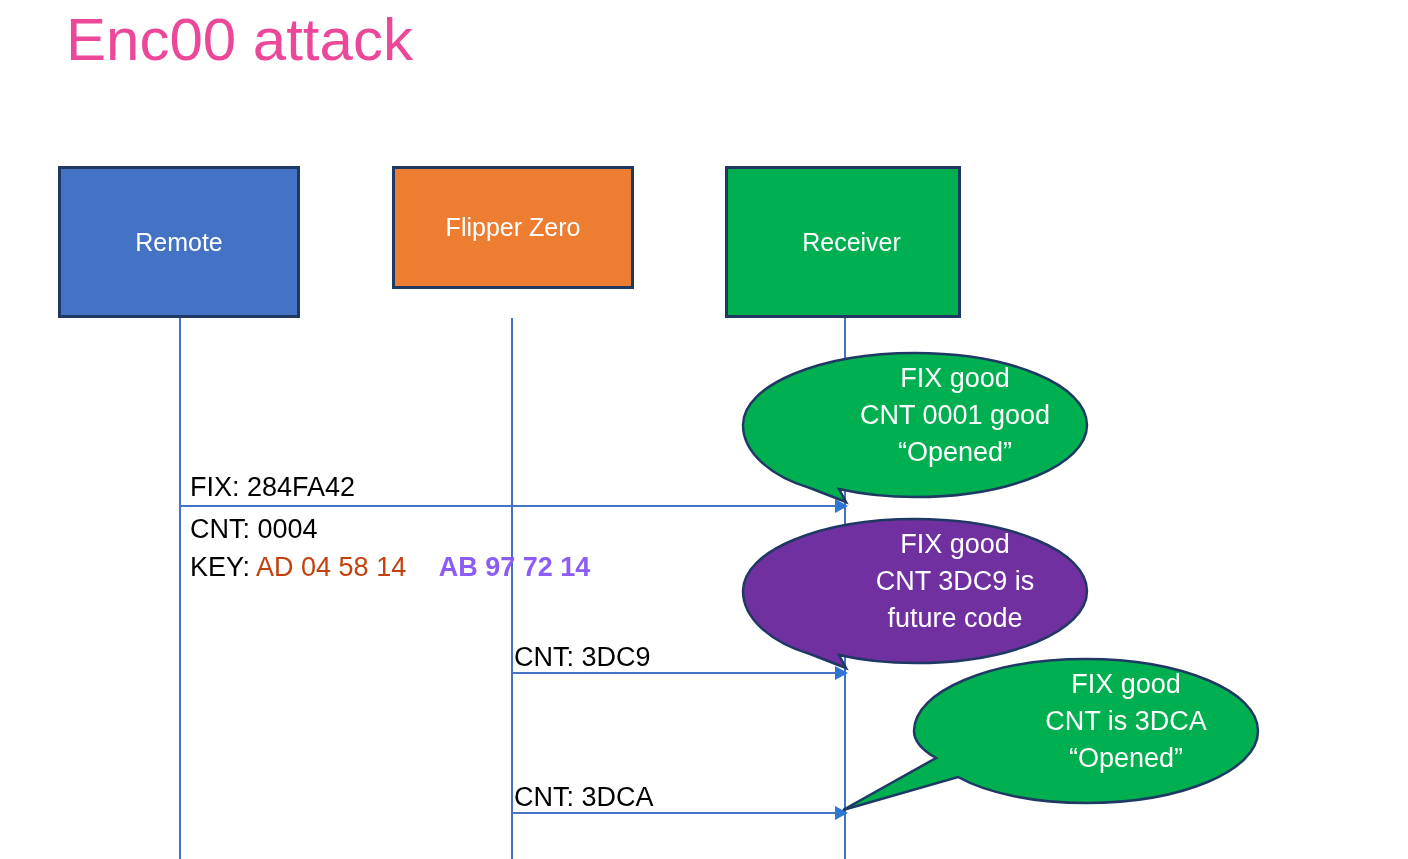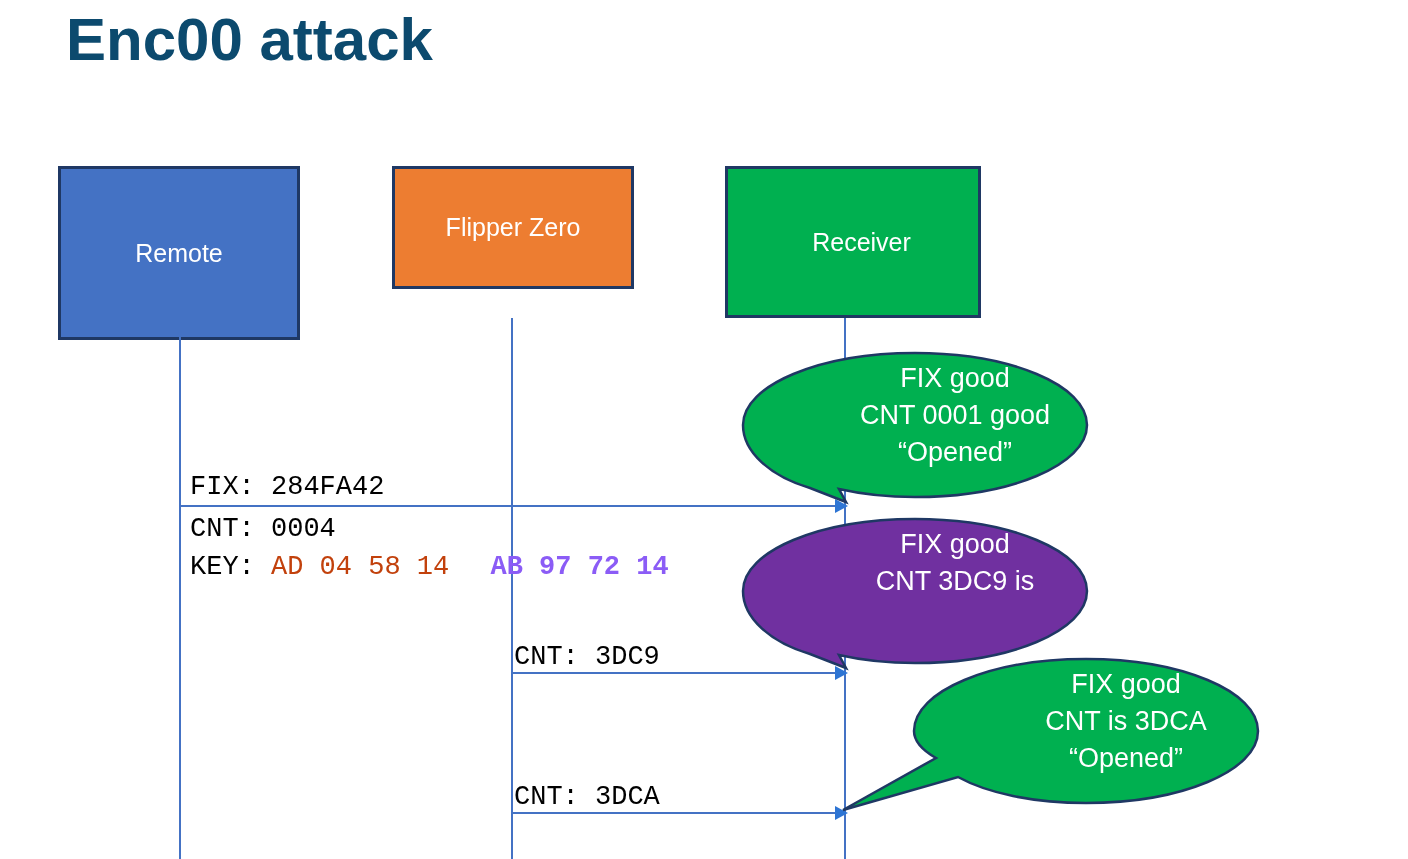--- a/index.html
+++ b/index.html
@@ -19,43 +19,43 @@
     overflow: hidden;
   }
 
   
   .slide-title {
     position: absolute;
     left: 66px;
     top: 2px;
     font-size: 60px;
     line-height: 76px;
-    font-weight: 700;
-    color: #0c4a6e;
+    font-weight: 400;
+    color: #ec4899;
     letter-spacing: 0px;
     white-space: nowrap;
   }
 
   
   .actor-box {
     position: absolute;
     box-sizing: border-box;
     border: 3px solid #1F3864;
     display: flex;
     align-items: center;
     justify-content: center;
     color: #ffffff;
     font-size: 25px;
     font-weight: 400;
     line-height: 1.15;
     white-space: nowrap;
   }
-  #actor-remote  { left: 58px;  top: 166px; width: 242px; height: 174px; background: #4472C4; }
+  #actor-remote  { left: 58px;  top: 166px; width: 242px; height: 152px; background: #4472C4; }
   #actor-flipper { left: 392px; top: 166px; width: 242px; height: 123px; background: #ED7D31; }
-  #actor-receiver{ left: 725px; top: 166px; width: 256px; height: 152px; background: #00B050; padding-left: 17px; }
+  #actor-receiver{ left: 725px; top: 166px; width: 236px; height: 152px; background: #00B050; padding-left: 17px; }
 
   
   .lifeline {
     position: absolute;
     width: 2px;
     background: #4472C4;
   }
   #lifeline-remote  { left: 179px; top: 318px; height: 541px; }
   #lifeline-flipper { left: 511px; top: 318px; height: 541px; }
   #lifeline-receiver{ left: 844px; top: 318px; height: 541px; }
@@ -81,21 +81,20 @@
   #arrow-2 { left: 512px; top: 672px; width: 334px; }
   #arrow-3 { left: 512px; top: 812px; width: 334px; }
 
   
   .msg-label {
     position: absolute;
     font-size: 27px;
     line-height: 34px;
     color: #000000;
     white-space: nowrap;
-    font-family: Liberation Mono, monospace;
   }
   .hex-red   { color: #c2410c; }
   .hex-green { color: #8b5cf6; margin-left: 25px; }
   .hex-bold  { font-weight: bold; }
 
   #label-fix       { left: 190px; top: 470px; }
   #label-cnt-0004  { left: 190px; top: 512px; }
   #label-key-1     { left: 190px; top: 550px; }
   #label-cnt-3dc9  { left: 514px; top: 640px; }
   #label-key-2     { left: 514px; top: 680px; }
@@ -175,20 +174,21 @@
     </div>
   </div>
 
   <div class="balloon" id="balloon-2">
     <svg width="346" height="152" viewBox="0 0 346 152">
       <path d="M173 1 C 268 1 345 33 345 73 C 345 113 268 145 173 145 C 145 145 119 142 97 137 L 104 150 L 68 136 C 28 124 1 100 1 73 C 1 33 78 1 173 1 Z" fill="#7030A0" stroke="#1F3864" stroke-width="2.5"></path>
     </svg>
     <div class="balloon-text">
       <div>FIX good</div>
       <div>CNT 3DC9 is</div>
+      <div>future code</div>
     </div>
   </div>
 
   <div class="balloon" id="balloon-3">
     <svg width="346" height="152" viewBox="0 0 346 152">
       <path d="M173 1 C 268 1 345 33 345 73 C 345 113 268 145 173 145 C 120 145 74 135 45 119 L -70 152 L 23 100 C 9 92 1 83 1 73 C 1 33 78 1 173 1 Z" fill="#00B050" stroke="#1F3864" stroke-width="2.5"></path>
     </svg>
     <div class="balloon-text">
       <div>FIX good</div>
       <div>CNT is 3DCA</div>

